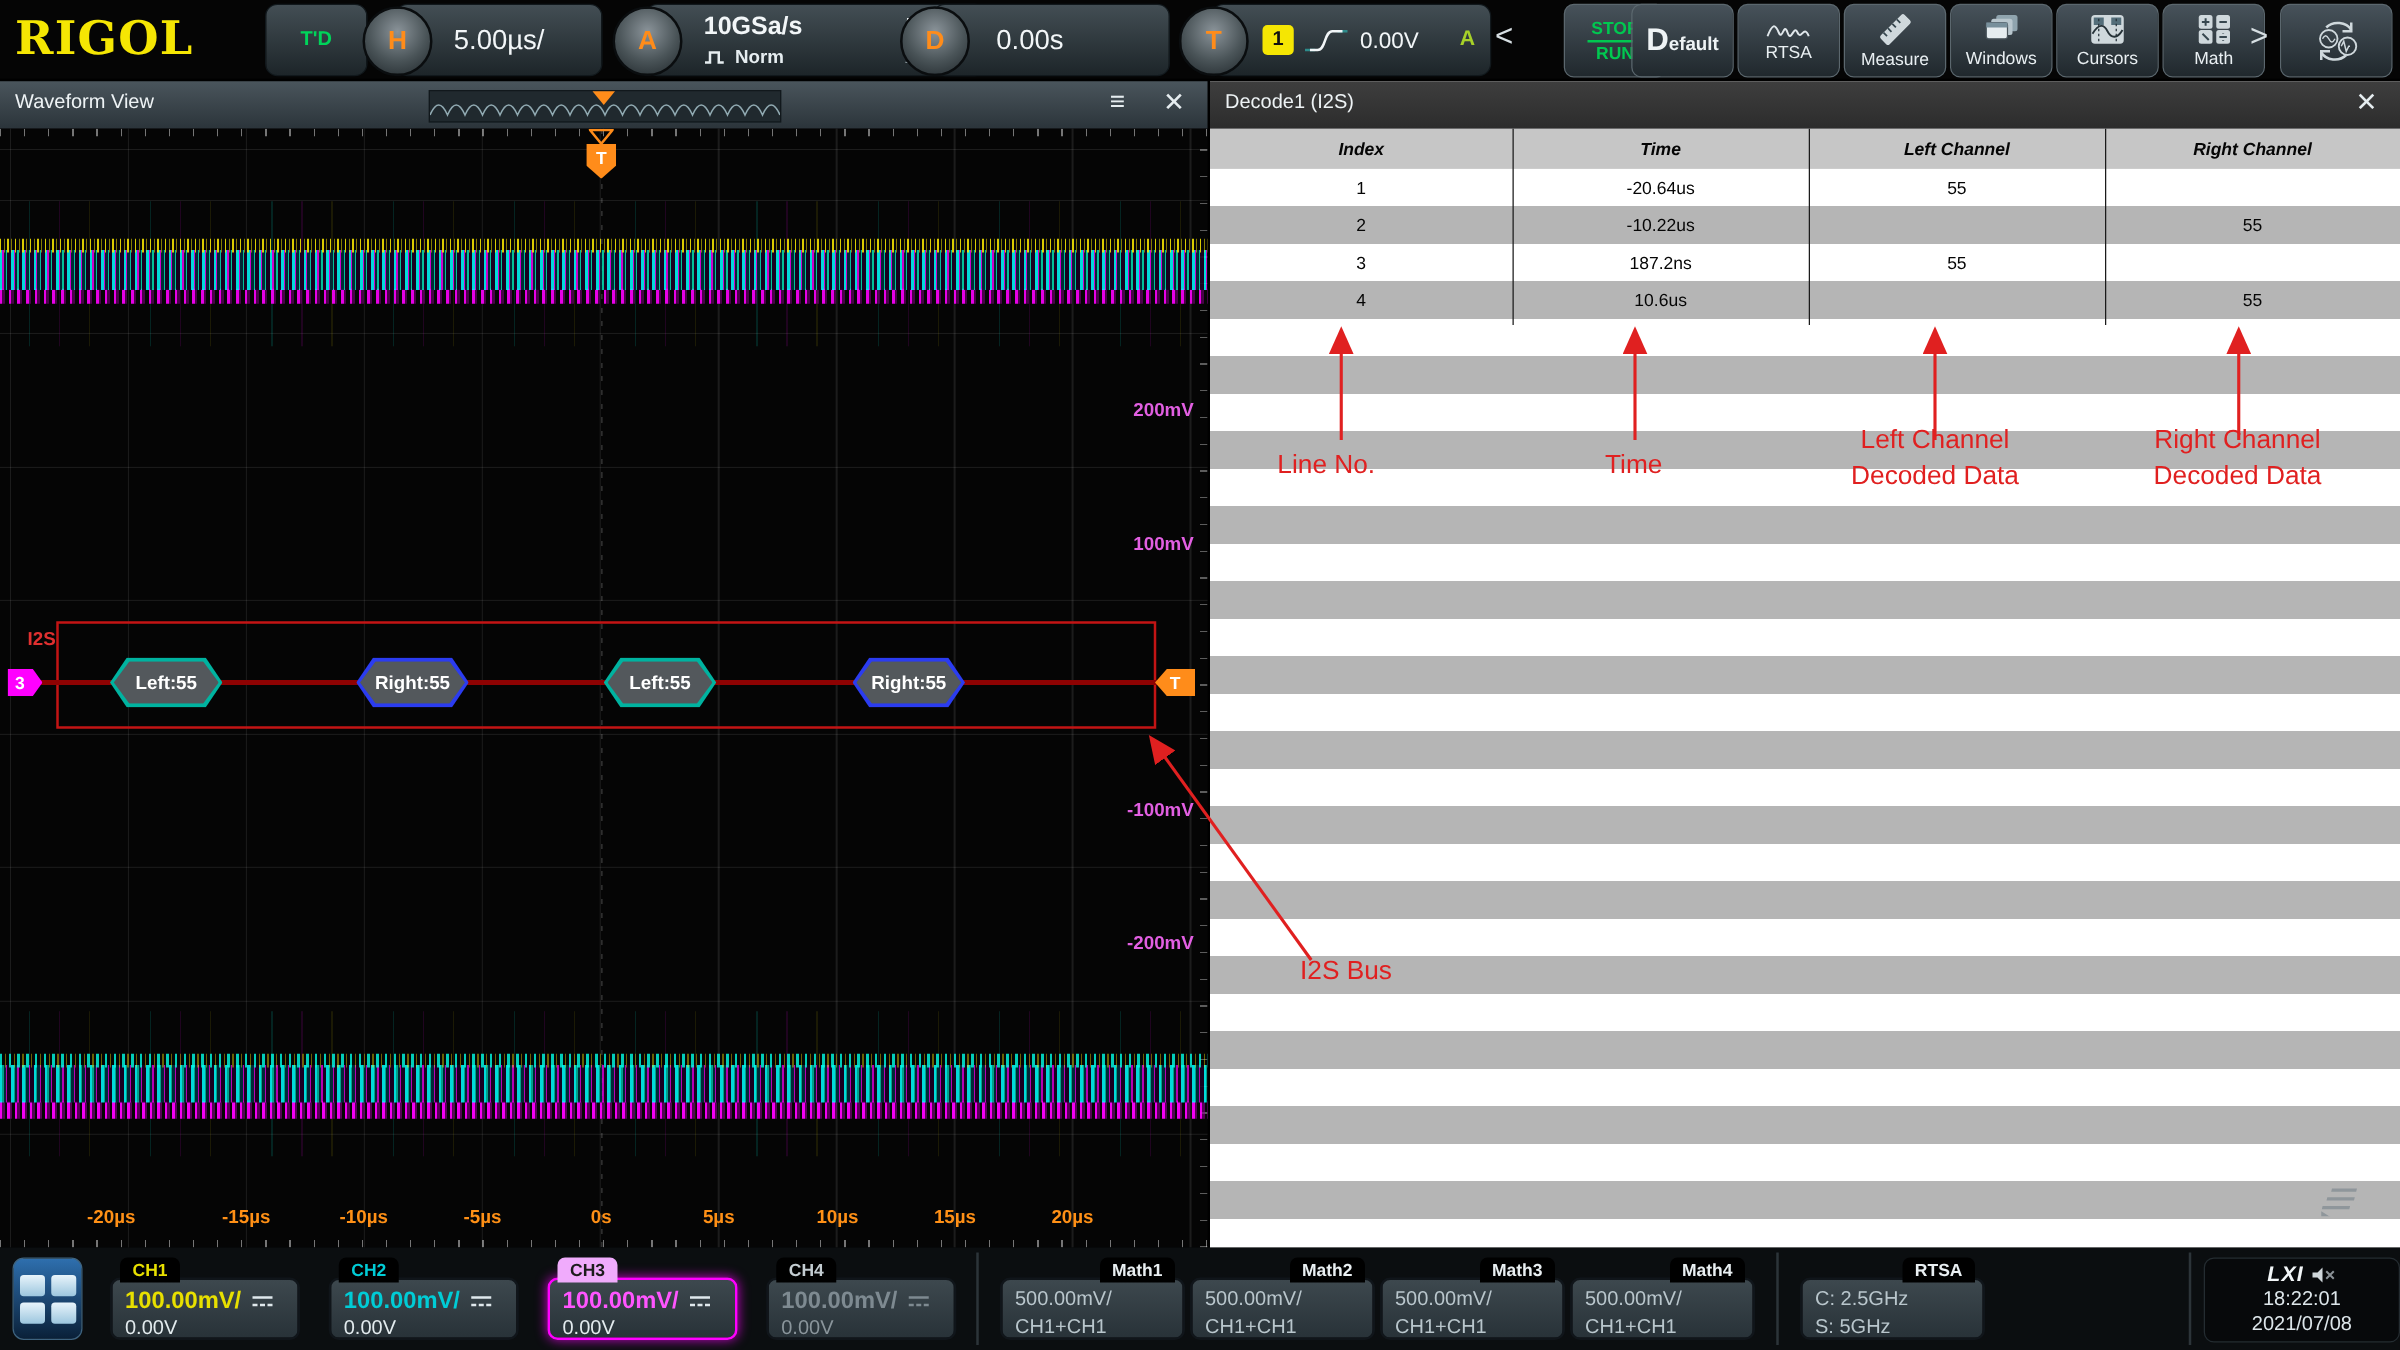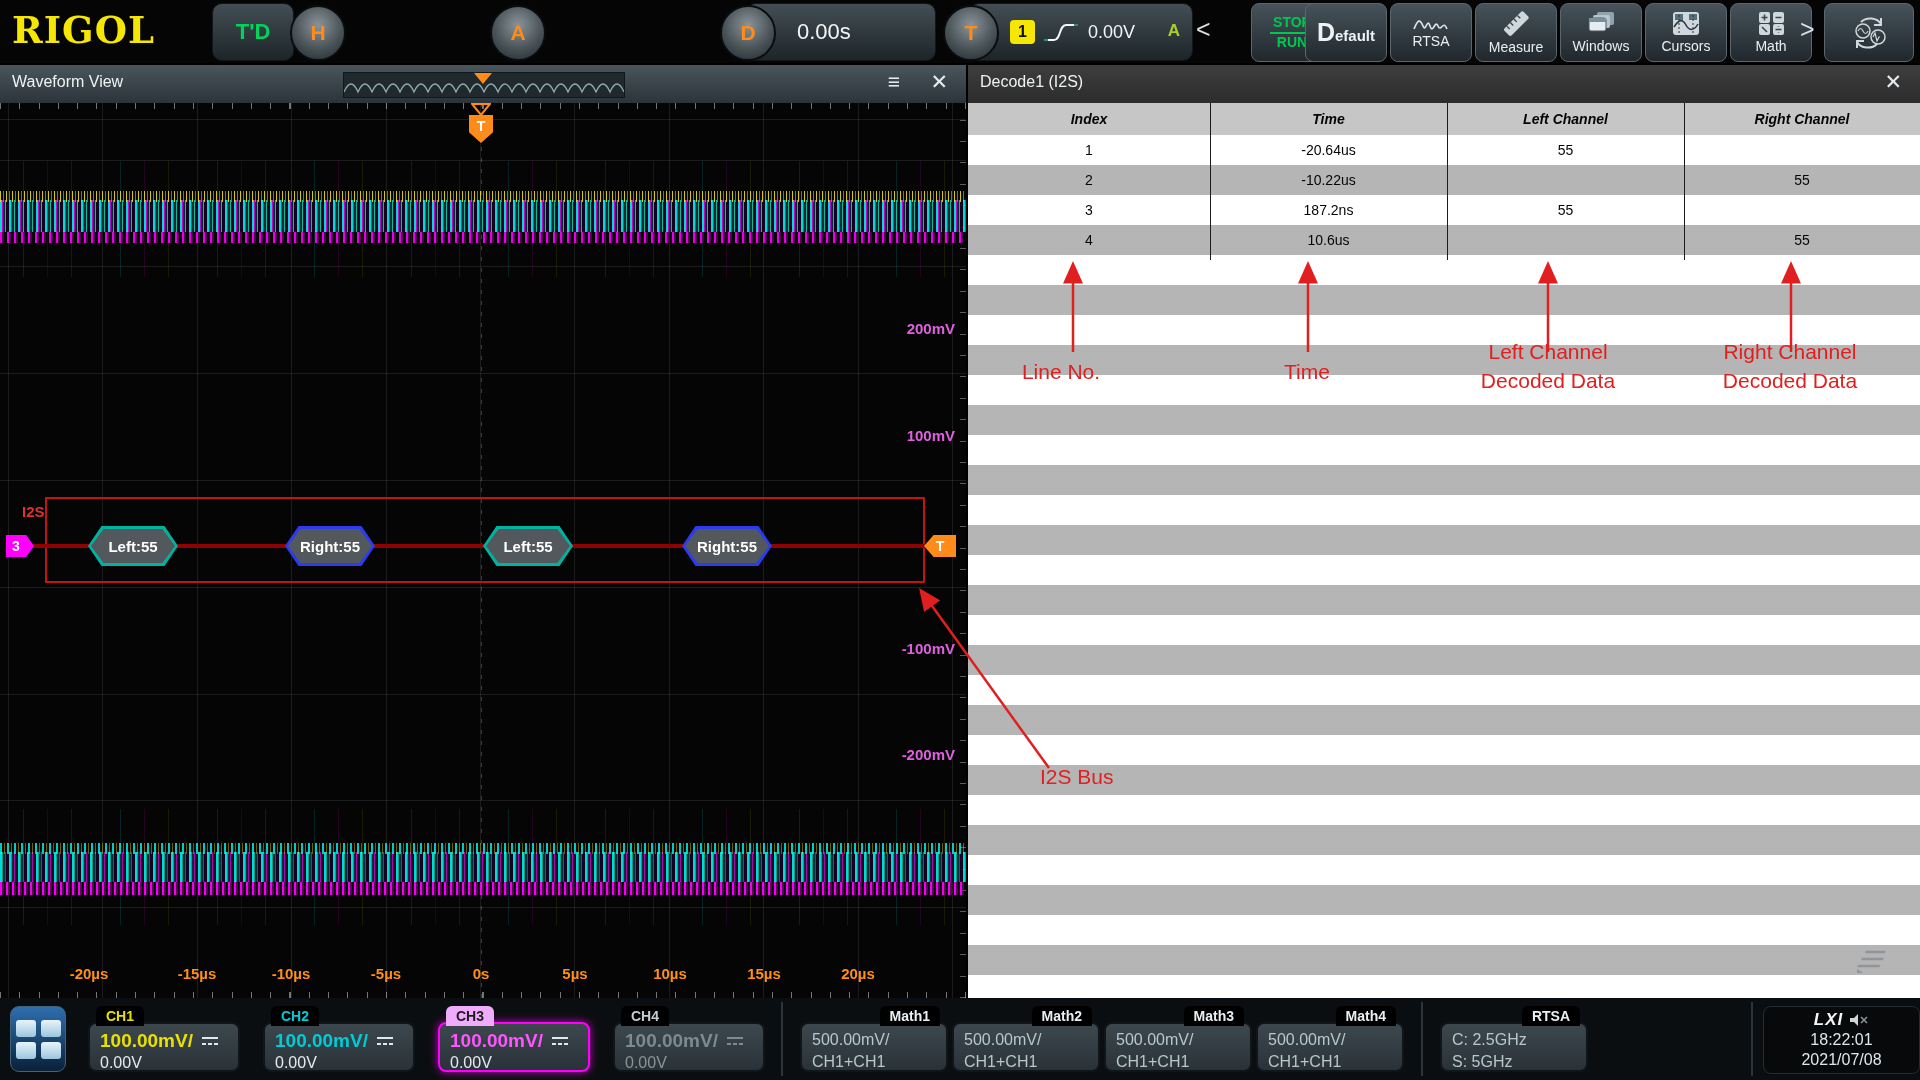--- a/index.html
+++ b/index.html
@@ -11,21 +11,21 @@
   #topbar{position:absolute;left:0;top:0;width:1920px;height:63px;background:#050505;}
   .logo{position:absolute;left:12px;top:8px;font-family:"DejaVu Serif",serif;font-weight:bold;
         font-size:37px;color:#f5e603;letter-spacing:1px;}
   .tb-panel{position:absolute;top:3px;height:56px;border-radius:10px;
             background:linear-gradient(#434e54,#1d2529);border:1px solid #11181c;}
   .knob{position:absolute;top:5px;width:52px;height:52px;border-radius:50%;z-index:3;
         background:radial-gradient(circle at 50% 35%,#8a9399,#4a5458 55%,#20272b);
         border:2px solid #0a0d0f;display:flex;align-items:center;justify-content:center;
         font-size:21px;font-weight:bold;color:#ff8c1a;}
   .td-badge{display:flex;align-items:center;justify-content:center;
-            font-size:22px;font-weight:bold;color:#00d45a;}
+            font-size:16px;font-weight:bold;color:#00d45a;}
   .pvaltxt{position:absolute;top:0;height:56px;display:flex;align-items:center;
            font-size:22px;color:#f2f6f8;}
   .a-main{position:absolute;left:46px;top:6px;font-size:20px;font-weight:bold;color:#f2f6f8;}
   .a-sub{position:absolute;left:46px;top:33px;font-size:15px;font-weight:bold;color:#e6edf0;
          display:flex;align-items:center;gap:5px;}
   .a-right{position:absolute;right:12px;top:8px;font-size:15px;color:#eef3f5;}
   .a-res{position:absolute;right:12px;top:33px;font-size:14px;color:#849096;}
   .trig-src{position:absolute;left:40px;top:16px;width:25px;height:24px;background:#f5e603;
             border-radius:4px;color:#111;font-weight:bold;font-size:16px;display:flex;
             align-items:center;justify-content:center;}
@@ -159,23 +159,37 @@
   <header id="topbar">
     <div class="logo">RIGOL</div>
 
     <div class="tb-panel td-badge" style="left:212px;width:80px;">
       <span>T'D</span>
     </div>
 
     <div class="knob" style="left:290px;">
       <span>H</span>
     </div>
+    <div class="tb-panel" style="left:316px;width:164px;">
+      <span class="pvaltxt" style="left:46px;">5.00µs/</span>
+    </div>
 
     <div class="knob" style="left:490px;">
       <span>A</span>
+    </div>
+    <div class="tb-panel" style="left:516px;width:272px;">
+      <span class="a-main">10GSa/s</span>
+      <span class="a-sub">
+        <svg width="20" height="13">
+            <path d="M1 11 h4 v-8 h7 v8 h4" fill="none" stroke="#e6edf0" stroke-width="2"></path>
+          </svg>
+        <span>Norm</span>
+      </span>
+      <span class="a-right">500kpts</span>
+      <span class="a-res">100ps/pt</span>
     </div>
 
     <div class="knob" style="left:720px;">
       <span>D</span>
     </div>
     <div class="tb-panel" style="left:746px;width:188px;">
       <span class="pvaltxt" style="left:50px;">0.00s</span>
     </div>
 
     <div class="knob" style="left:943px;">

